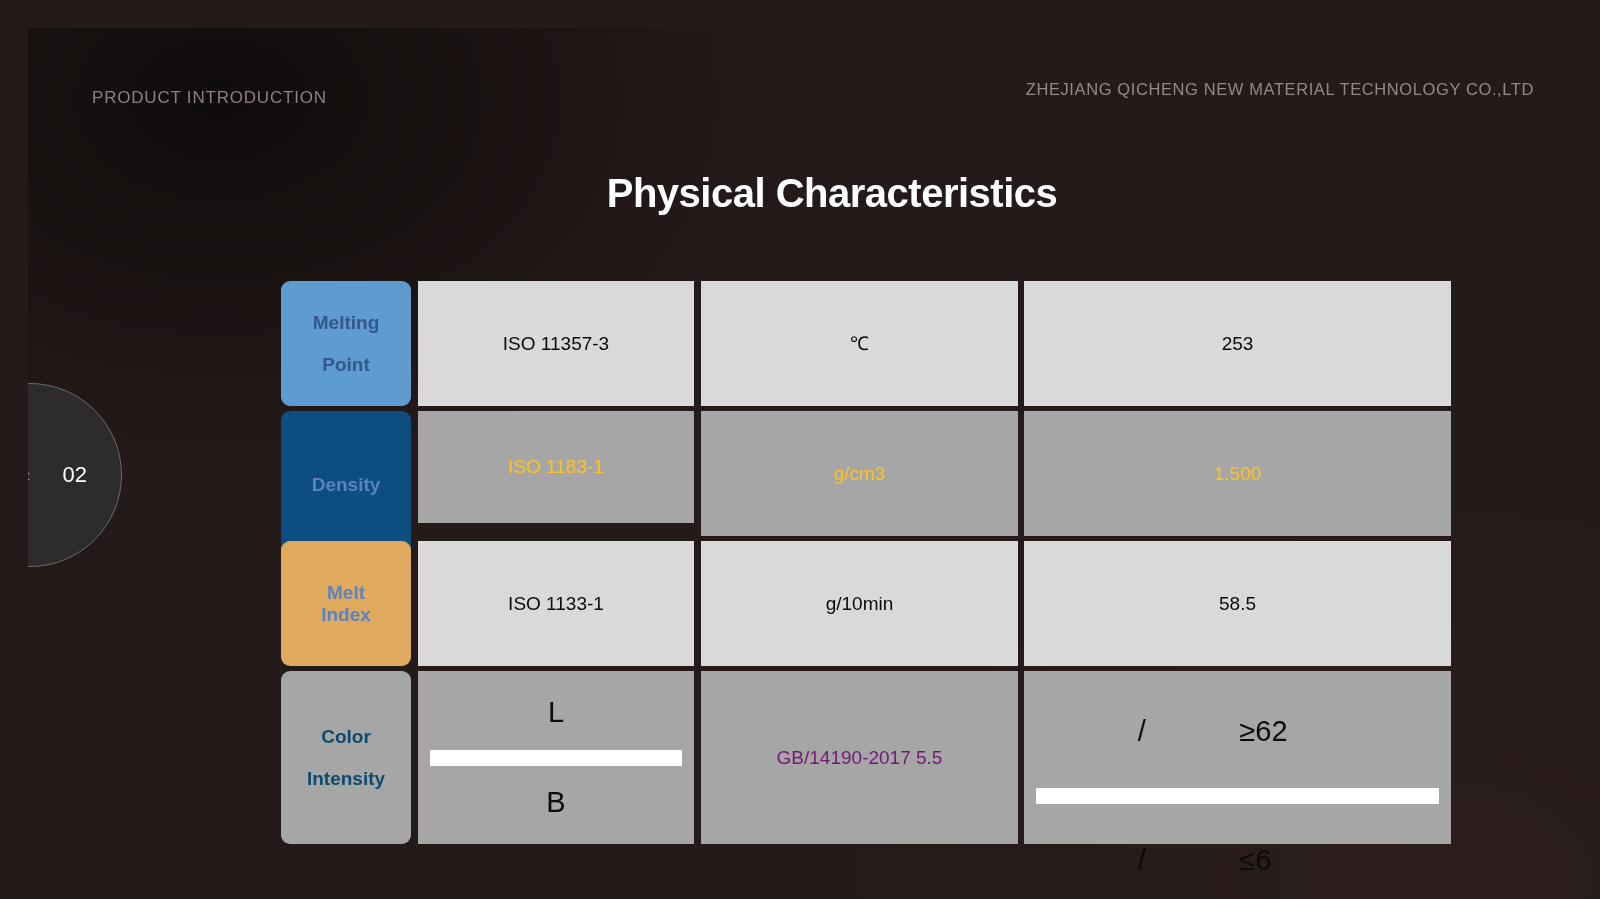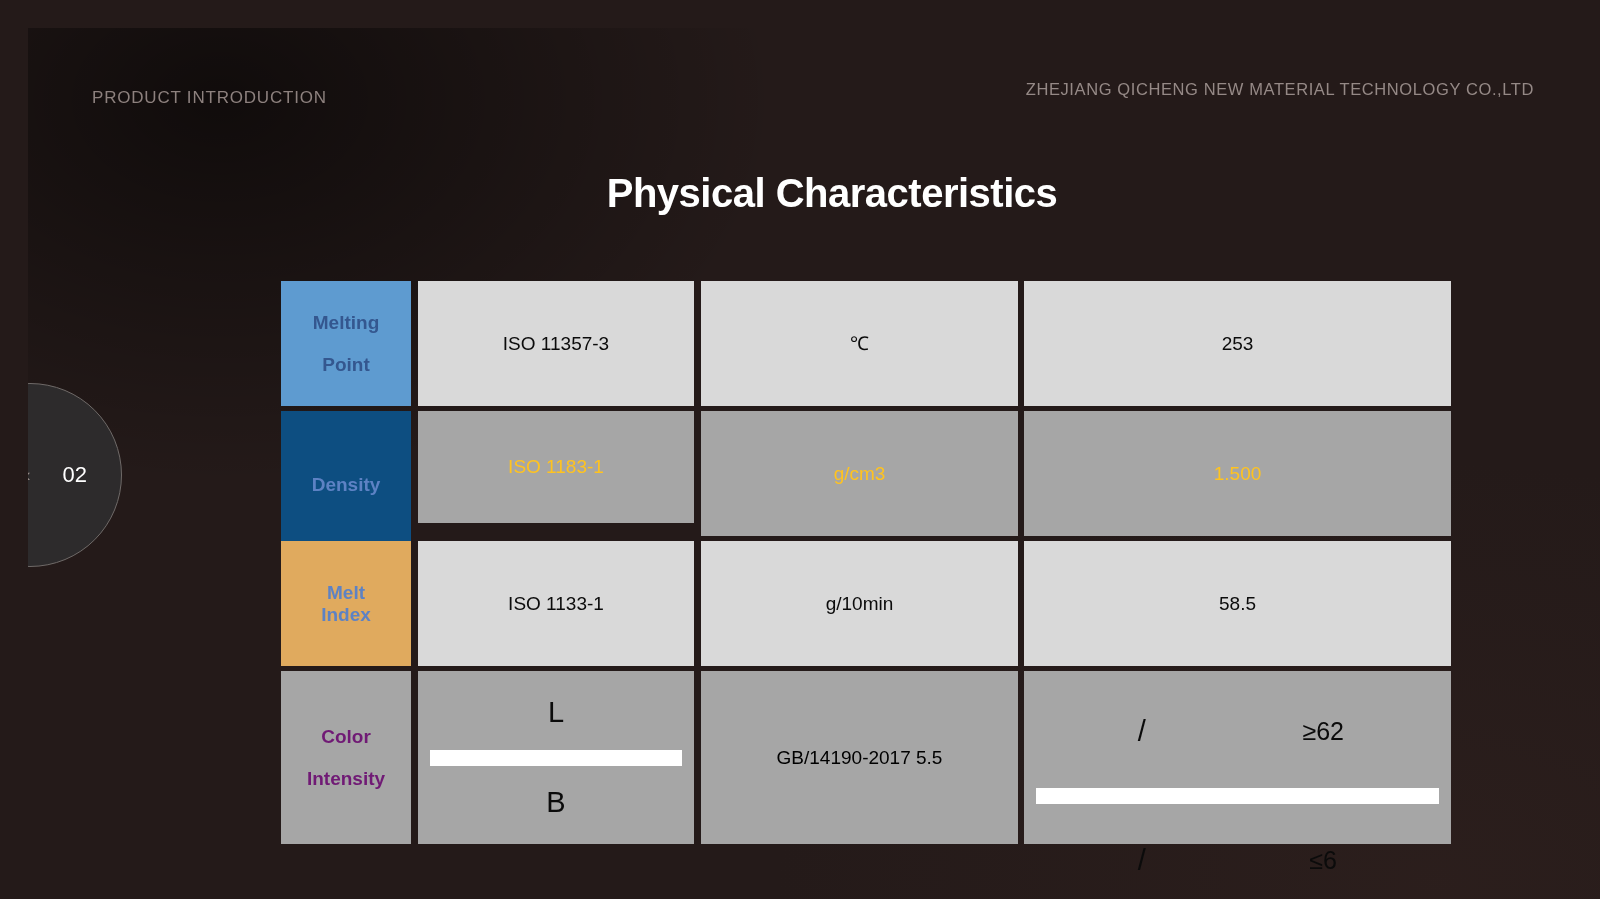--- a/index.html
+++ b/index.html
@@ -105,29 +105,30 @@
     align-items: center;
     justify-content: center;
     text-align: center;
     line-height: 1.15;
   }
 
   
   .lbl {
     font-size: 19px;
     font-weight: bold;
+    border-radius: 9px;
   }
   .lbl-melting  { background: #5e9bd0; color: #34578f; }
   .lbl-density  { background: #0d4e81; color: #5d82c4; }
   .lbl-melt     { background: #e0aa5e; color: #5d82c4; }
-  .lbl-color    { background: #a6a6a6; color: #701a75; }
+  .lbl-color    { background: #a6a6a6; color: #0c4a6e; }
 
   
   .light { background: #d9d9d9; color: #0b0b0b; }
-  .dark  { background: #a6a6a6; color: #000000; }
+  .dark  { background: #a6a6a6; color: #701a75; }
   .gold  { color: #ffc31f; }
 
   .val { font-size: 19px; }
 
   .split {
     position: absolute;
     display: flex;
     flex-direction: column;
     background: #a6a6a6;
   }
@@ -145,21 +146,21 @@
     flex: 0 0 auto;
   }
 
   .pair {
     display: flex;
     width: 100%;
     height: 100%;
     align-items: center;
   }
   .pair-a { flex: 0 0 45%; text-align: center; font-size: 29px; color: #0b0b0b; }
-  .pair-b { flex: 1; text-align: center; font-size: 25px; color: #0b0b0b; }
+  .pair-b { flex: 1; font-size: 29px; color: #0b0b0b; }
 </style>
 </head>
 <body>
 
 <div id="slide">
 
   <div class="kicker">PRODUCT INTRODUCTION</div>
   <div class="company">ZHEJIANG QICHENG NEW MATERIAL TECHNOLOGY  CO.,LTD</div>
 
   <h1 class="title">Physical Characteristics</h1>

